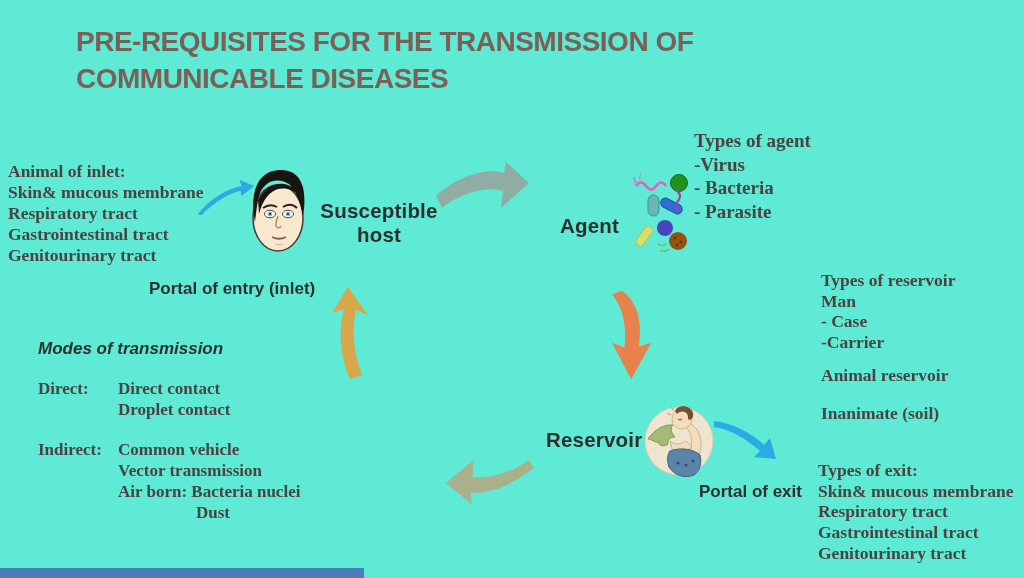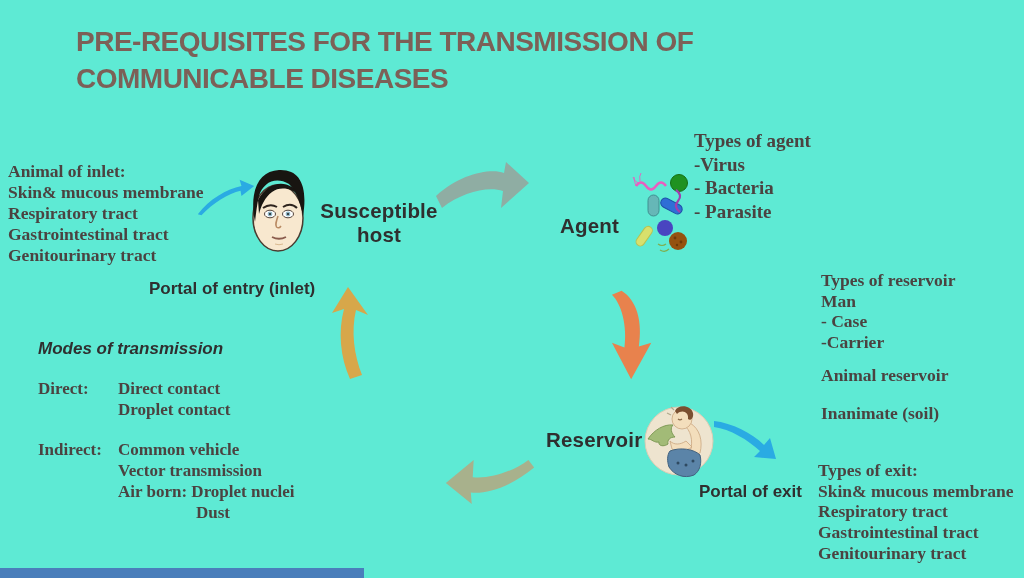--- a/index.html
+++ b/index.html
@@ -117,21 +117,21 @@
       <div>
         <div>Direct contact</div>
         <div>Droplet contact</div>
       </div>
     </div>
     <div class="serif mode-row" style="color: rgb(75, 67, 65);">
       <div class="mlabel">Indirect:</div>
       <div>
         <div>Common vehicle</div>
         <div>Vector transmission</div>
-        <div>Air born: Droplet nuclei</div>
+        <div>Air born: Bacteria nuclei</div>
         <div class="sub-indent">Dust</div>
       </div>
     </div>
   </div>
 
 
   <svg class="abs" style="left:442px;top:452px;" width="96" height="58" viewBox="0 0 100 56">
     <path d="M96,14 C72,34 46,42 30,40 L31,52 L4,30 L33,6 L32,24 C50,26 74,18 90,6 Z" fill="#a8b18c"></path>
   </svg>
 

